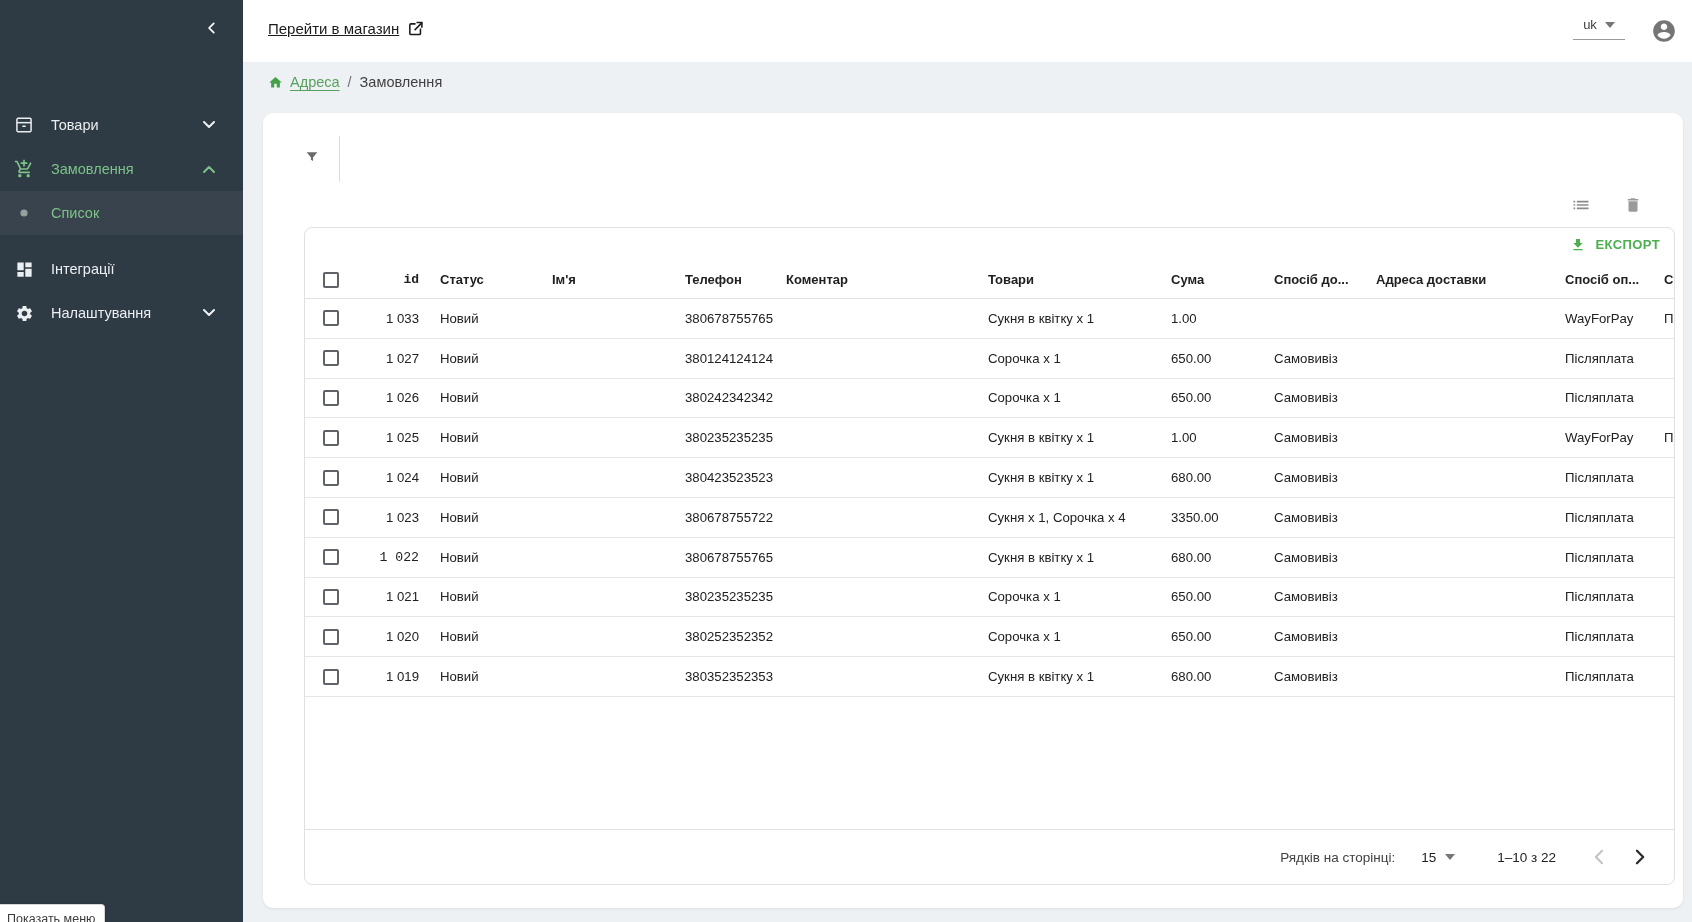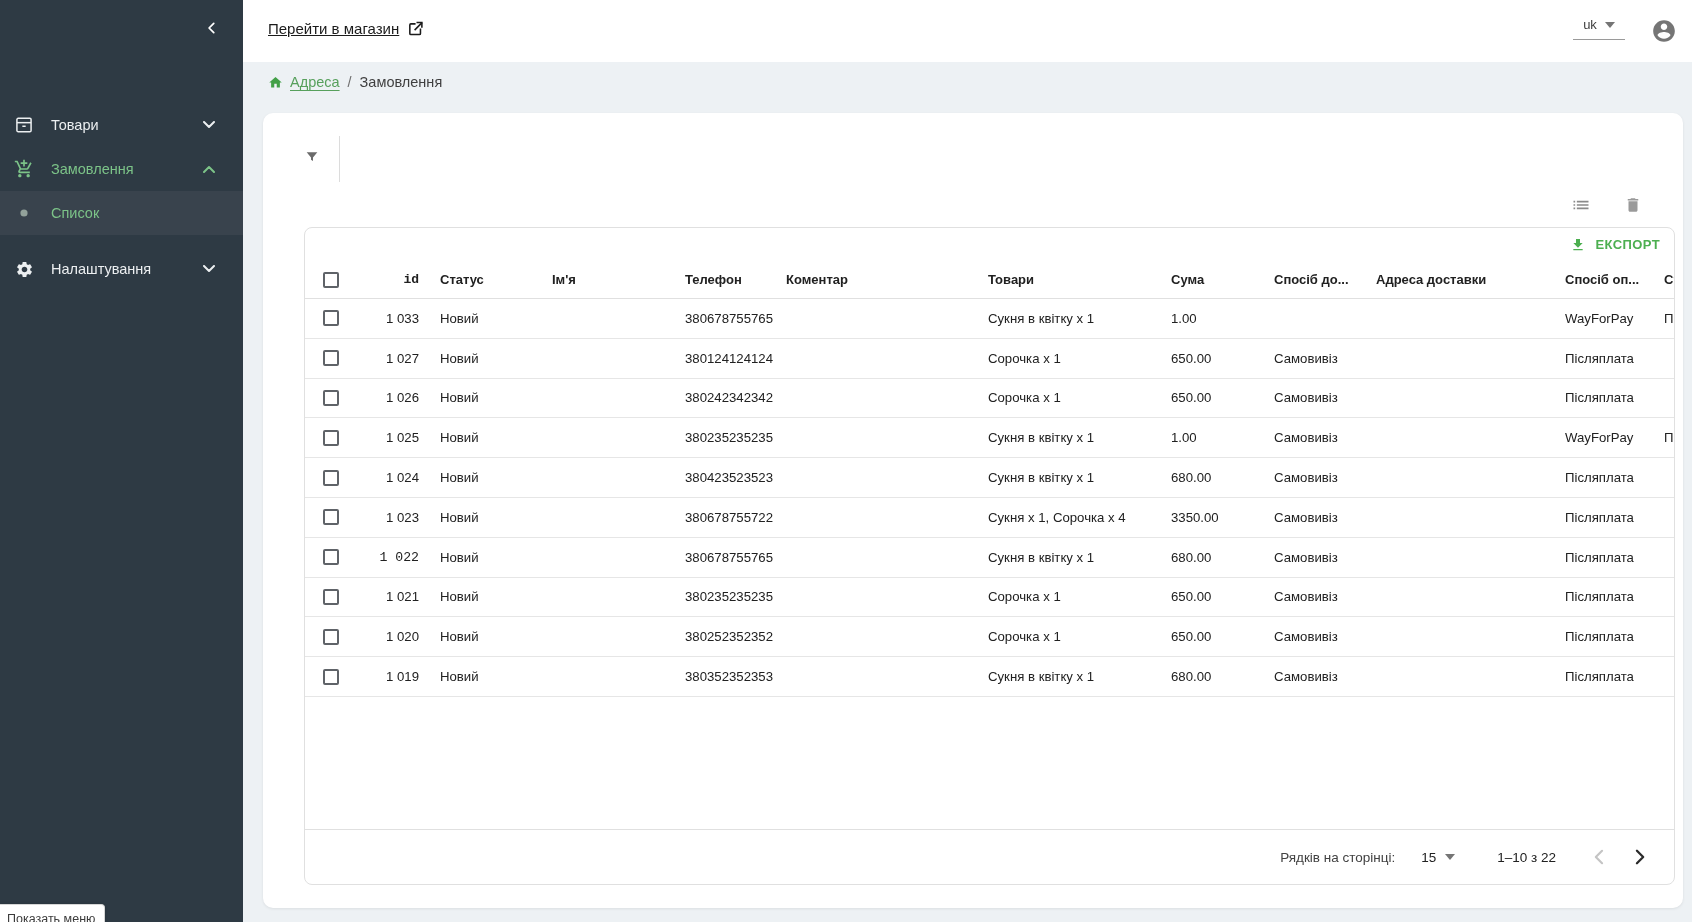--- a/index.html
+++ b/index.html
@@ -118,20 +118,28 @@
             <svg width="10" height="10" viewBox="0 0 10 10">
               <circle cx="5" cy="5" r="3.6" fill="#93a29b"></circle>
             </svg>
           </span>
           <span class="nav-label">Список</span>
         </div>
         <div class="nav-gap"></div>
         <div class="nav-item">
           <span class="nav-icon">
             <svg width="19" height="19" viewBox="0 0 24 24">
+              <path fill="#eceff1" d="M3 13h8V3H3v10zm0 8h8v-6H3v6zm10 0h8V11h-8v10zm0-18v6h8V3h-8z"></path>
+            </svg>
+          </span>
+          <span class="nav-label">Інтеграції</span>
+        </div>
+        <div class="nav-item">
+          <span class="nav-icon">
+            <svg width="19" height="19" viewBox="0 0 24 24">
               <path fill="#eceff1" d="M19.14 12.94c.04-.3.06-.61.06-.94 0-.32-.02-.64-.07-.94l2.03-1.58a.49.49 0 0 0 .12-.61l-1.92-3.32a.488.488 0 0 0-.59-.22l-2.39.96c-.5-.38-1.03-.7-1.62-.94l-.36-2.54a.484.484 0 0 0-.48-.41h-3.84c-.24 0-.43.17-.47.41l-.36 2.54c-.59.24-1.13.57-1.62.94l-2.39-.96c-.22-.08-.47 0-.59.22L2.74 8.87c-.12.21-.08.47.12.61l2.03 1.58c-.05.3-.09.63-.09.94s.02.64.07.94l-2.03 1.58a.49.49 0 0 0-.12.61l1.92 3.32c.12.22.37.29.59.22l2.39-.96c.5.38 1.03.7 1.62.94l.36 2.54c.05.24.24.41.48.41h3.84c.24 0 .44-.17.47-.41l.36-2.54c.59-.24 1.13-.56 1.62-.94l2.39.96c.22.08.47 0 .59-.22l1.92-3.32c.12-.22.07-.47-.12-.61l-2.01-1.58zM12 15.6c-1.98 0-3.6-1.62-3.6-3.6s1.62-3.6 3.6-3.6 3.6 1.62 3.6 3.6-1.62 3.6-3.6 3.6z"></path>
             </svg>
           </span>
           <span class="nav-label">Налаштування</span>
           <span class="nav-chevron">
             <svg width="12" height="8" viewBox="0 0 12 8">
               <path d="M1 1 L6 6 L11 1" fill="none" stroke="currentColor" stroke-width="2" stroke-linecap="round" stroke-linejoin="round"></path>
             </svg>
           </span>
         </div>

